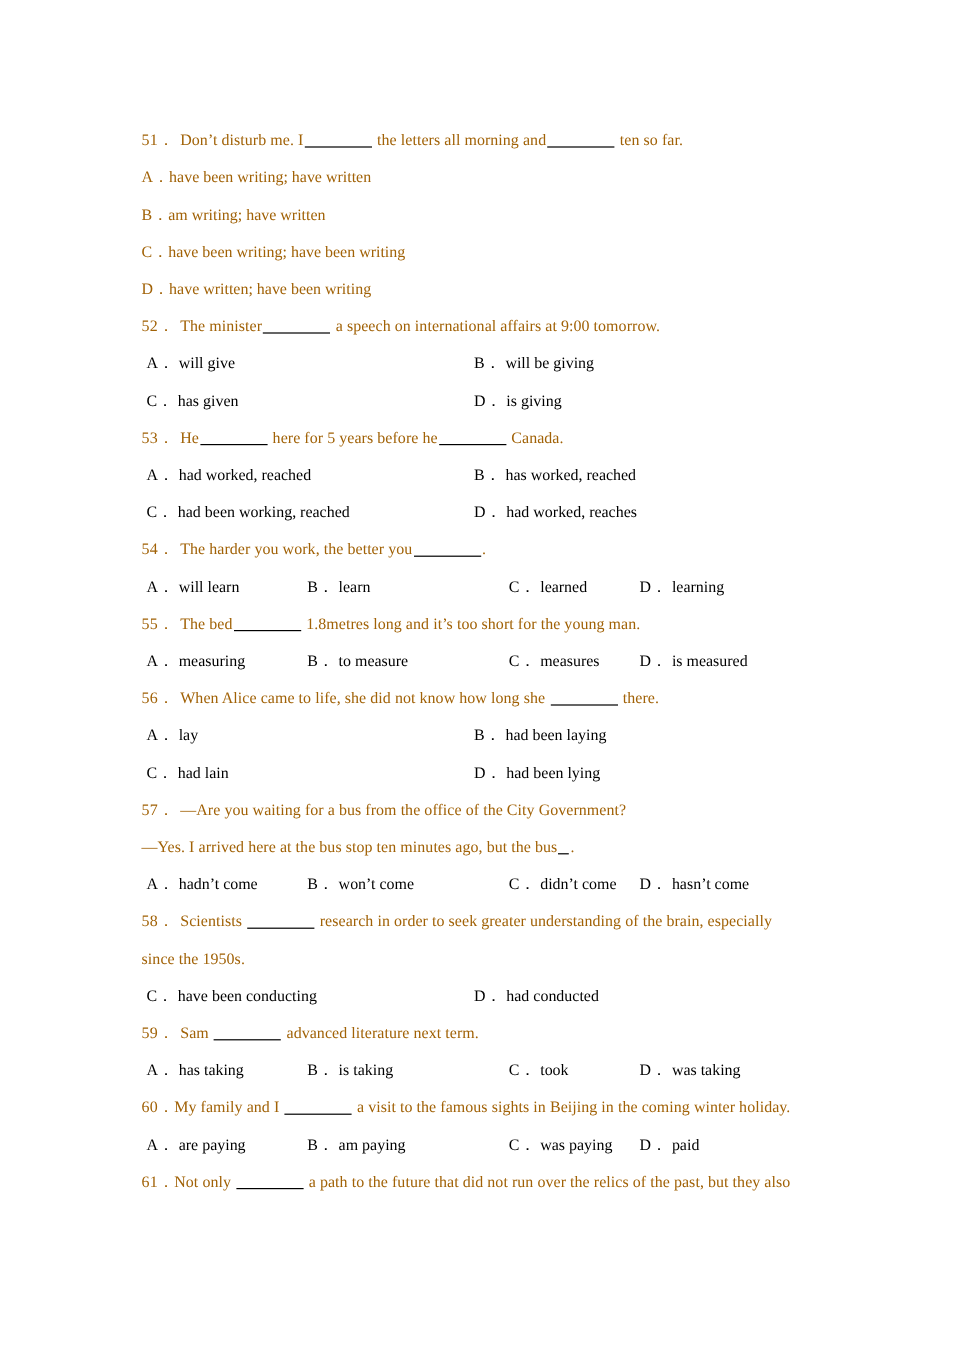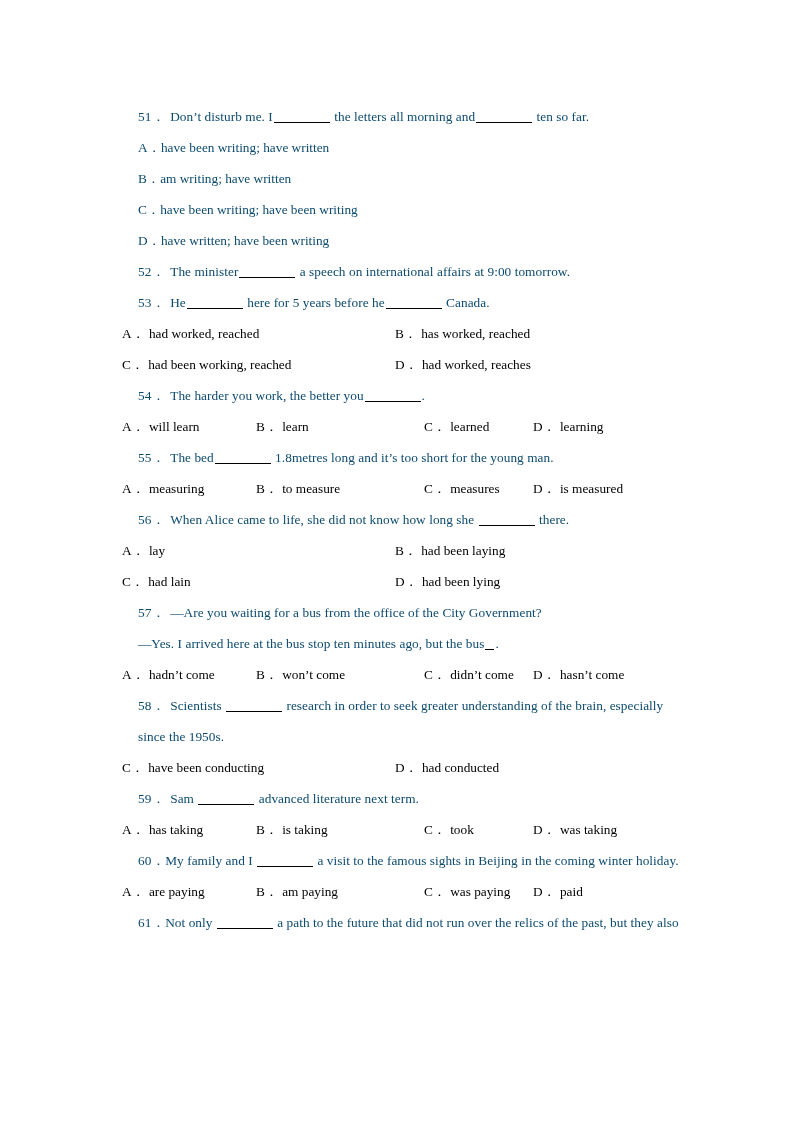--- a/index.html
+++ b/index.html
@@ -28,22 +28,21 @@
     position: absolute;
     left: 118px;
     top: 101px;
     width: 560px;
   }
   .line {
     font-size: 13.3px;
     line-height: 31px;
     height: 31px;
     white-space: nowrap;
-    color: #0c4a6e;
-    margin-left: 20px;
+    color: #a16207;
   }
   
   .qnum {
     letter-spacing: 0.2px;
   }
   .qnum.wide::after {
     content: "";
     display: inline-block;
     width: 5px;
   }
@@ -93,20 +92,28 @@
 <body>
 
 <div class="page">
   <div class="content">
       <div class="line"><span class="qnum wide">51．</span><span class="stem-text">Don’t disturb me. I</span><span class="blank w-md"></span><span class="stem-text"> the letters all morning and</span><span class="blank w-md"></span><span class="stem-text"> ten so far.</span></div>
       <div class="line"><span><span class="mark">A．</span><span>have been writing; have written</span></span></div>
       <div class="line"><span><span class="mark">B．</span><span>am writing; have written</span></span></div>
       <div class="line"><span><span class="mark">C．</span><span>have been writing; have been writing</span></span></div>
       <div class="line"><span><span class="mark">D．</span><span>have written; have been writing</span></span></div>
       <div class="line"><span class="qnum wide">52．</span><span class="stem-text">The minister</span><span class="blank w-md"></span><span class="stem-text"> a speech on international affairs at 9:00 tomorrow.</span></div>
+      <div class="opts cols2">
+        <span class="opt c0"><span class="mark">A．</span><span>will give</span></span>
+        <span class="opt c1"><span class="mark">B．</span><span>will be giving</span></span>
+      </div>
+      <div class="opts cols2">
+        <span class="opt c0"><span class="mark">C．</span><span>has given</span></span>
+        <span class="opt c1"><span class="mark">D．</span><span>is giving</span></span>
+      </div>
       <div class="line"><span class="qnum wide">53．</span><span class="stem-text">He</span><span class="blank w-md"></span><span class="stem-text"> here for 5 years before he</span><span class="blank w-md"></span><span class="stem-text"> Canada.</span></div>
       <div class="opts cols2">
         <span class="opt c0"><span class="mark">A．</span><span>had worked, reached</span></span>
         <span class="opt c1"><span class="mark">B．</span><span>has worked, reached</span></span>
       </div>
       <div class="opts cols2">
         <span class="opt c0"><span class="mark">C．</span><span>had been working, reached</span></span>
         <span class="opt c1"><span class="mark">D．</span><span>had worked, reaches</span></span>
       </div>
       <div class="line"><span class="qnum wide">54．</span><span class="stem-text">The harder you work, the better you</span><span class="blank w-md"></span><span class="stem-text">.</span></div>

